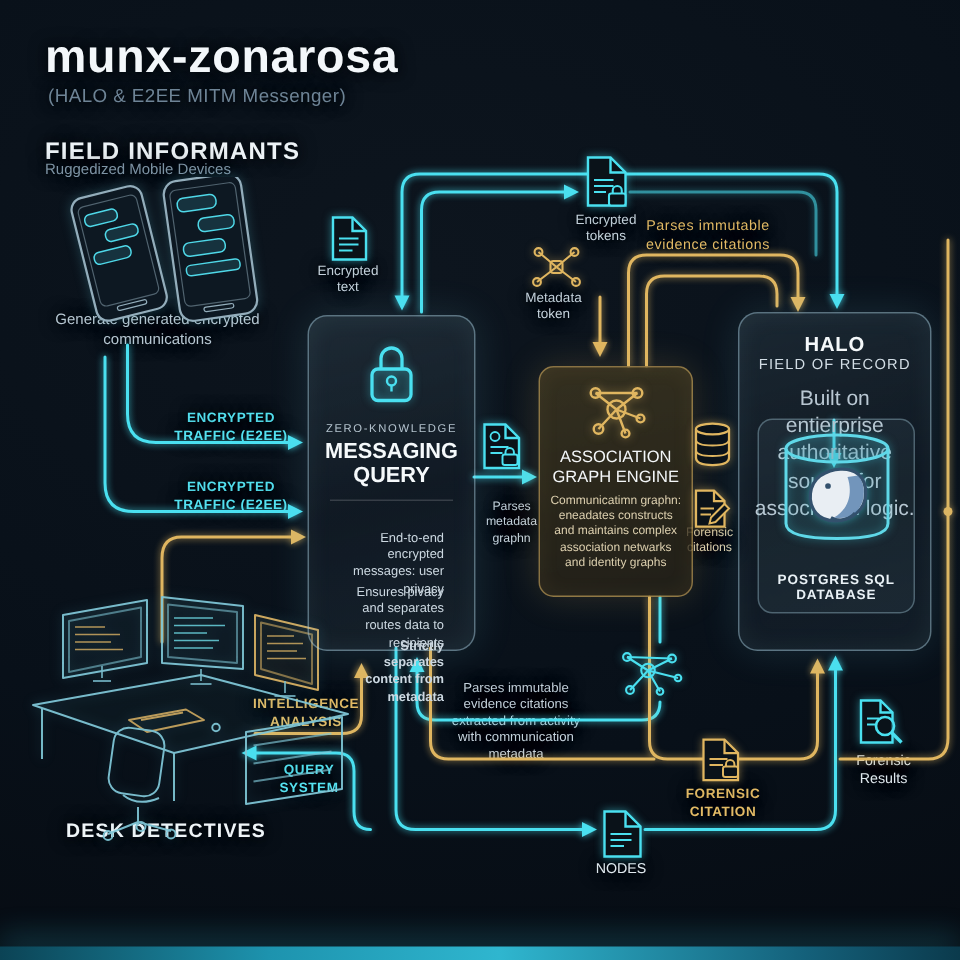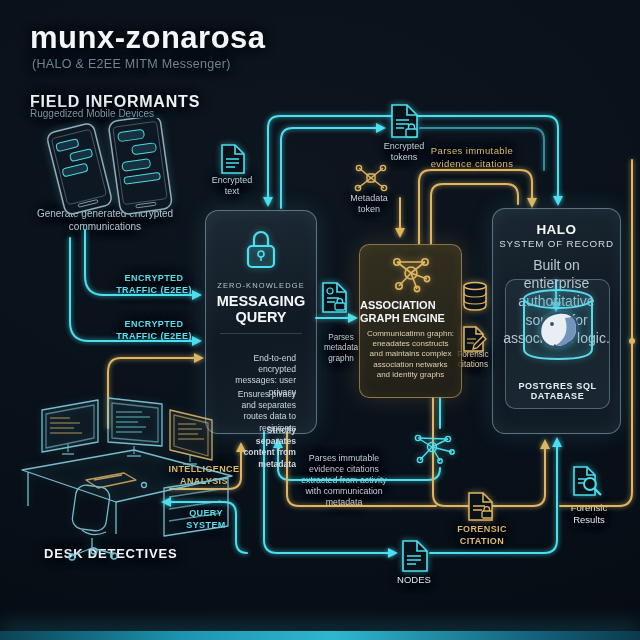--- a/index.html
+++ b/index.html
@@ -33,21 +33,21 @@
   #halo-box{left:492px;top:208px;width:127px;height:224px;
     background:linear-gradient(165deg,rgba(150,195,215,.12),rgba(120,160,185,.05) 55%,rgba(150,195,215,.08));
     border:1px solid rgba(175,215,232,.45);
     box-shadow:0 0 26px rgba(110,200,225,.14), inset 0 0 18px rgba(160,210,230,.07);}
   #db-box{left:12px;top:70px;width:103px;height:128px;border-radius:10px;position:absolute;
     background:rgba(150,195,215,.07);border:1px solid rgba(175,215,232,.35);}
   #mc-box .kicker{position:absolute;top:70px;width:100%;text-align:center;font-size:7.5px;letter-spacing:1.1px;color:#b4c3ce;}
   #mc-box .bigtitle{position:absolute;top:82px;width:100%;text-align:center;font-size:14.5px;line-height:1.12;font-weight:700;color:#f5f9fb;}
   #mc-box .divider{position:absolute;top:122px;left:14px;right:14px;height:1px;background:rgba(255,255,255,.16);}
   #mc-box p{position:absolute;left:8px;right:8px;margin:12px;text-align:right;font-size:8.6px;line-height:1.3;color:#ccd8e1;}
-  #ag-box .bigtitle{position:absolute;top:54px;width:100%;font-size:11px;line-height:1.15;font-weight:700;color:#f4f7f9;}
+  #ag-box .bigtitle{position:absolute;top:54px;width:100%;text-align:center;font-size:11px;line-height:1.15;font-weight:400;color:#f4f7f9;}
   #ag-box p{position:absolute;top:84px;left:6px;right:6px;margin:0;text-align:center;font-size:8px;line-height:1.28;color:#dccfae;}
   #halo-box .t1{position:absolute;top:13px;width:100%;text-align:center;font-size:13.5px;font-weight:700;letter-spacing:.5px;color:#f4f8fa;}
   #halo-box .t2{position:absolute;top:29px;width:100%;text-align:center;font-size:9.8px;letter-spacing:.8px;color:#d2dde5;}
   #halo-box p{position:absolute;top:47px;left:10px;right:10px;margin:0;text-align:center;font-size:14px;line-height:1.3;color:#b9c7d2;}
   #db-label{position:absolute;bottom:7px;width:100%;text-align:center;font-size:9px;font-weight:700;letter-spacing:.6px;color:#e9f1f6;}
   #desk-lbl{left:44px;top:546px;font-size:13px;font-weight:700;letter-spacing:.8px;color:#eff5f8;}
   #flows{position:absolute;left:0;top:0;z-index:2;}
   .glow-c{filter:drop-shadow(0 0 2.5px rgba(70,225,242,.85));}
   .glow-g{filter:drop-shadow(0 0 2.5px rgba(226,185,100,.8));}
   .icon{position:absolute;z-index:4;filter:drop-shadow(0 0 3px rgba(70,225,242,.5));}
@@ -168,21 +168,21 @@
         <circle cx="12" cy="33" r="3.2"></circle>
         <circle cx="30" cy="36" r="2.6"></circle>
       </g>
     </svg>
     <div class="bigtitle">ASSOCIATION GRAPH ENGINE</div>
     <p>Communicatimn graphn: eneadates constructs and maintains complex association netwarks and identity graphs</p>
   </div>
 
   <div class="panel" id="halo-box">
     <div class="t1">HALO</div>
-    <div class="t2">SYSTEM OF RECORD</div>
+    <div class="t2">FIELD OF RECORD</div>
     <p>Built on entierprise authoritative source for association logic.</p>
     <div id="db-box">
       <svg class="icon" style="left:14px;top:6px;" width="76" height="84" viewBox="0 0 76 84">
         <path d="M4 13 V63 Q4 73 38 73 Q72 73 72 63 V13" fill="rgba(60,140,160,.10)" stroke="#5fd8e8" stroke-width="2"></path>
         <ellipse cx="38" cy="13" rx="34" ry="9" fill="rgba(60,140,160,.15)" stroke="#5fd8e8" stroke-width="2"></ellipse>
         <g>
           <path d="M52 30 C59 36 59 50 51 56 C43 63 30 63 24 56 C18 49 19 37 27 31 C35 26 46 25 52 30 Z" fill="#e9eef3" stroke="#33516d" stroke-width="2.2"></path>
           <path d="M52 31 C58 38 57 50 50 56 C46 59 41 60 36 59 C45 54 49 44 45 32 Z" fill="#4a77a8" opacity=".75" stroke="none"></path>
           <path d="M50 56 C46 61 39 62 34 59" fill="none" stroke="#33516d" stroke-width="2"></path>
           <circle cx="32" cy="38" r="1.9" fill="#33516d"></circle>

